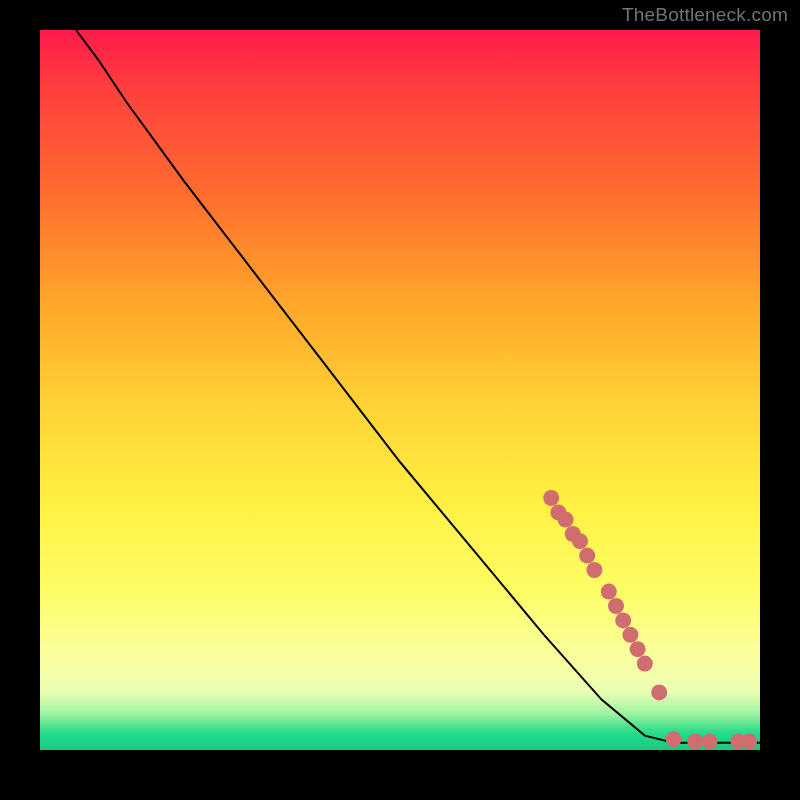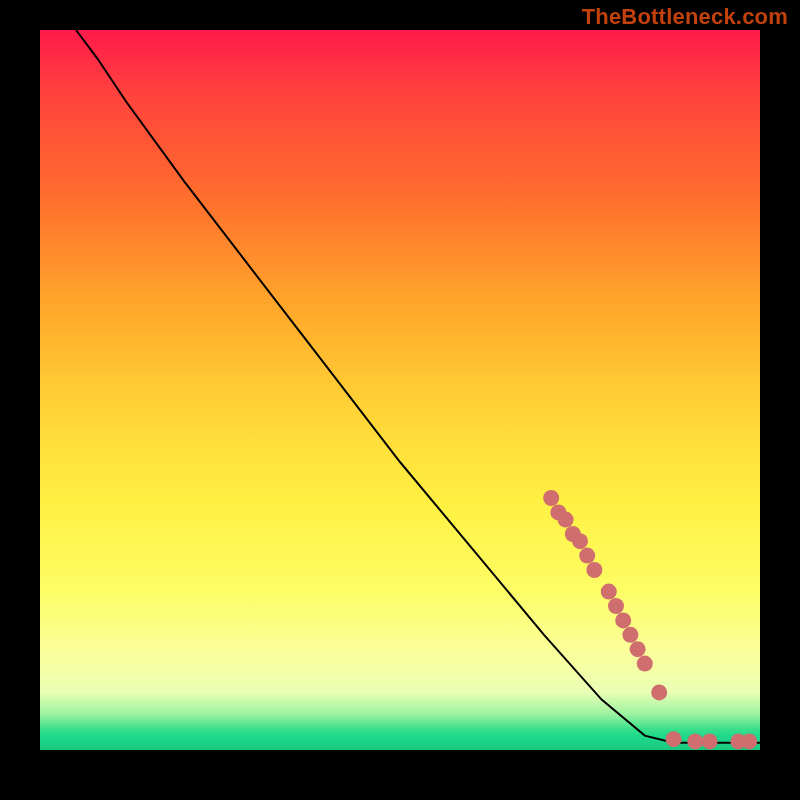--- a/index.html
+++ b/index.html
@@ -14,23 +14,23 @@
   .frame {
     position: relative;
     width: 800px;
     height: 800px;
     background: #000;
   }
   .attribution {
     position: absolute;
     top: 4px;
     right: 12px;
-    color: #c2410c;
-    font-size: 22px;
-    font-weight: 700;
+    color: #737373;
+    font-size: 19px;
+    font-weight: 400;
     letter-spacing: 0.2px;
     z-index: 10;
   }
   .plot-area {
     position: absolute;
     left: 40px;
     top: 30px;
     width: 720px;
     height: 720px;
     background: linear-gradient(

